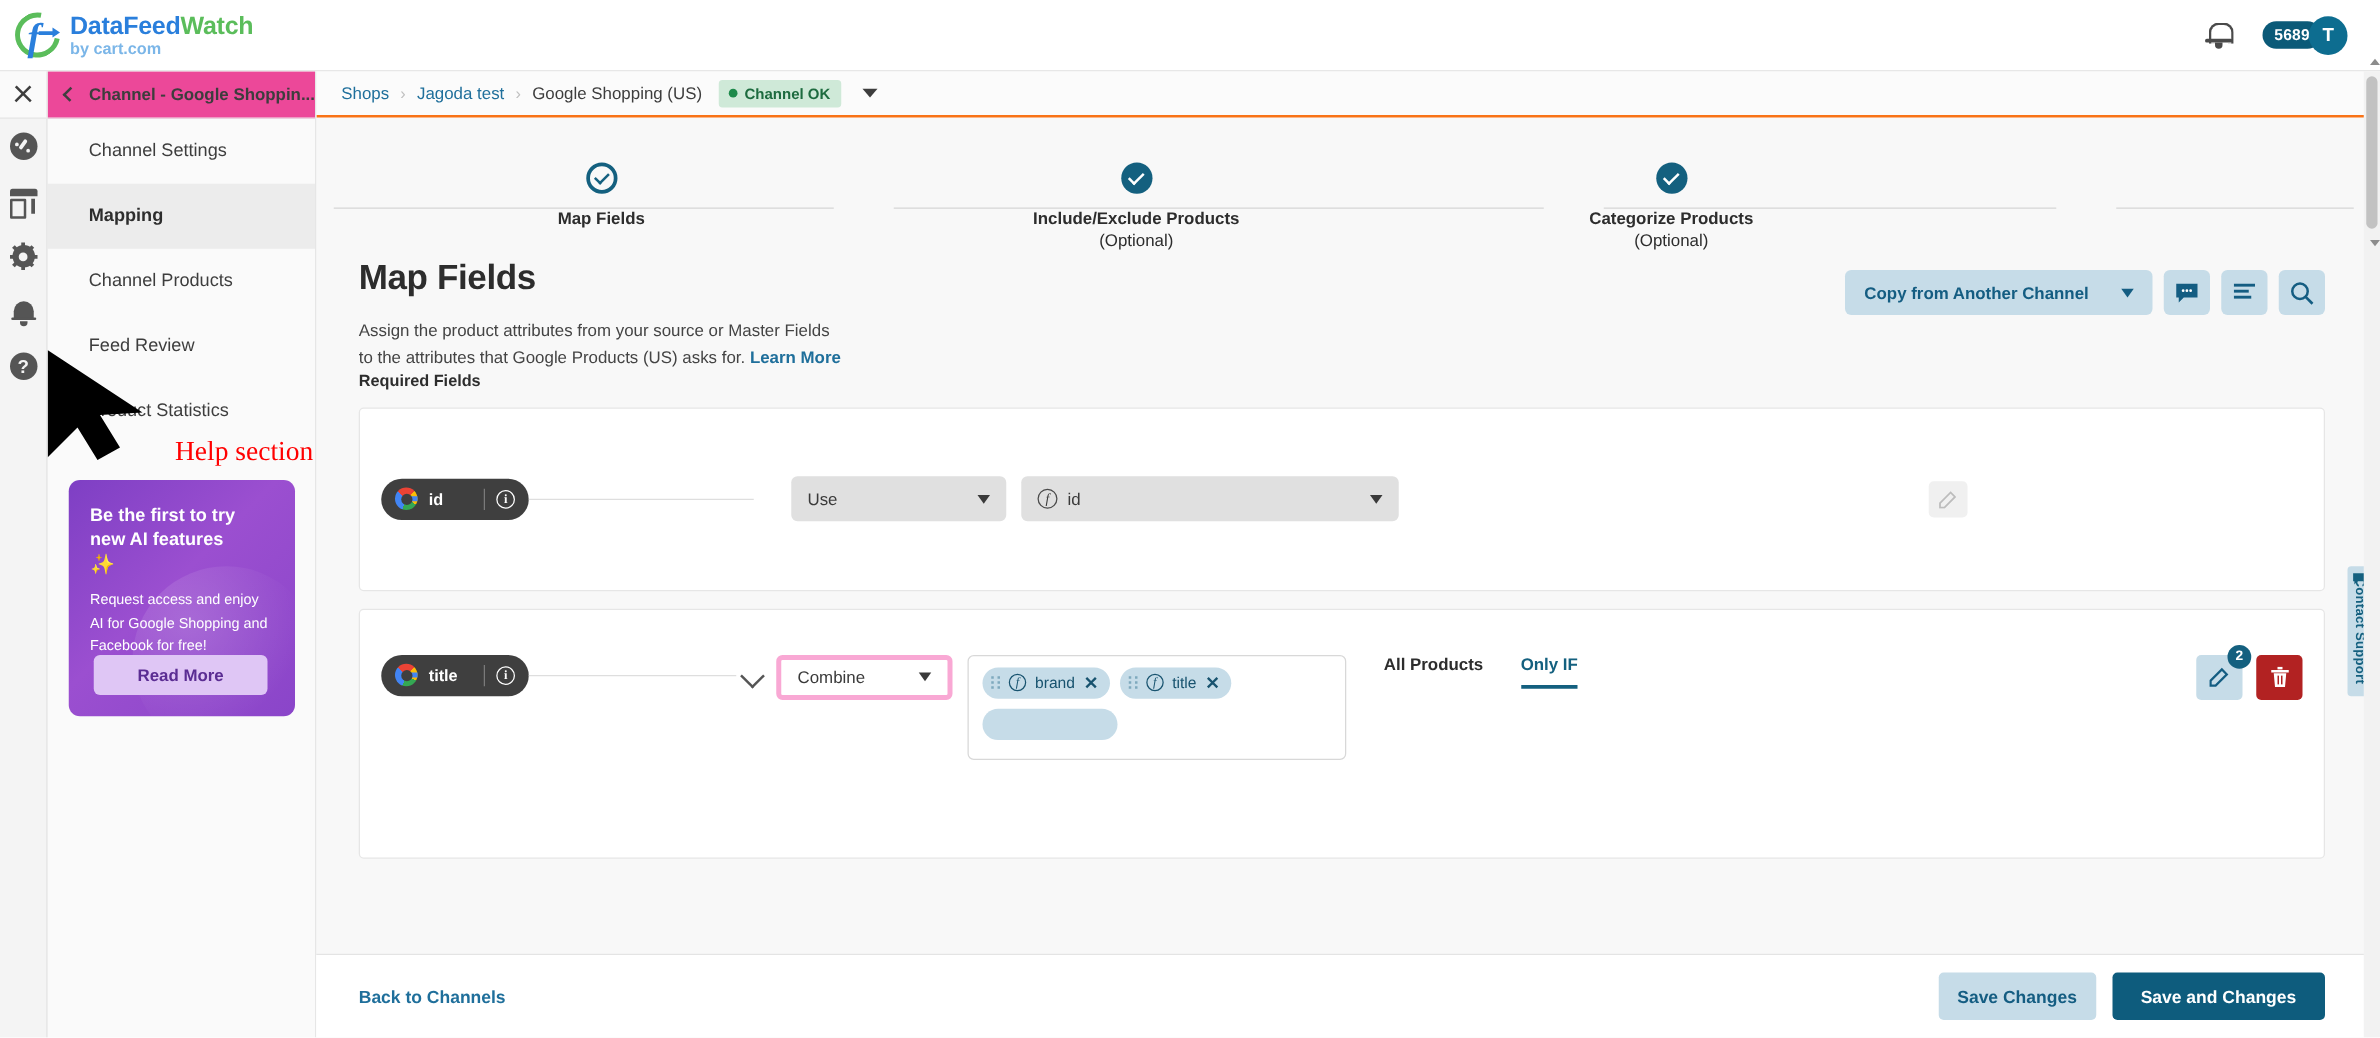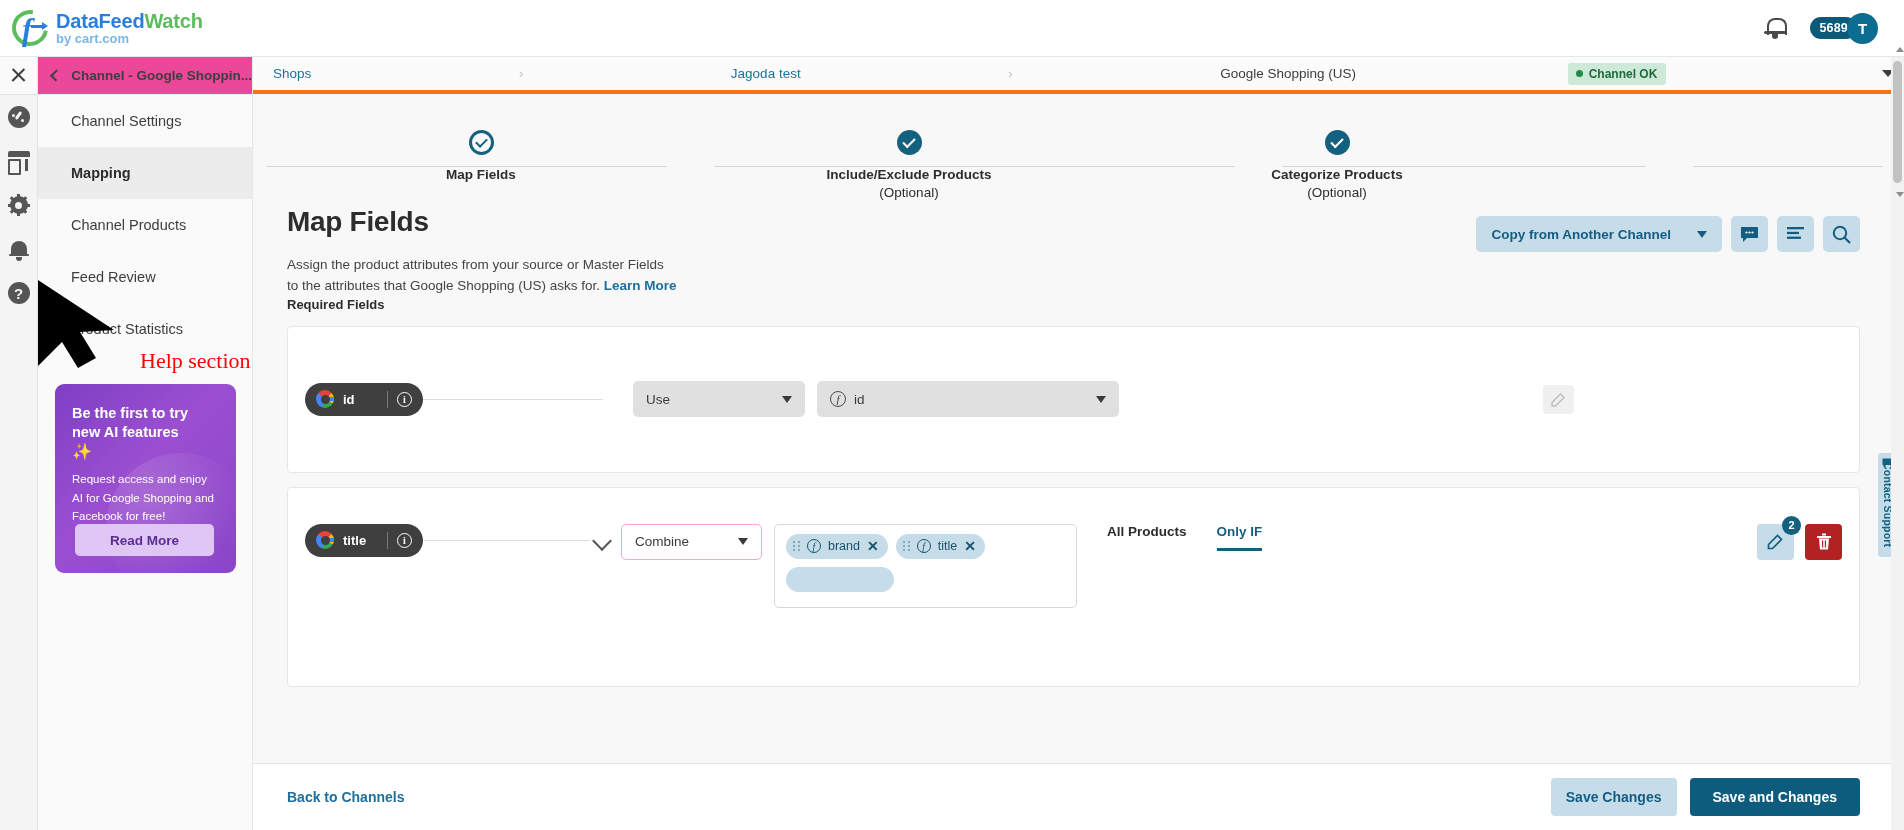--- a/index.html
+++ b/index.html
@@ -159,21 +159,21 @@
     z-index: 25; font-family: "Liberation Serif", serif;
   }
 
   
   .main {
     position: absolute; left: 253px; top: 57px; width: 1641px; height: 773px;
     background: #f8f8f8; overflow: hidden;
   }
   .crumbs {
     height: 37px; display: flex; align-items: center; gap: 9px; padding-left: 20px;
-    background: #fbfbfb; border-bottom: 4px solid #f97316; font-size: 13.5px; justify-content: space-between;
+    background: #fbfbfb; border-bottom: 2px solid #f97316; font-size: 13.5px;
   }
   .crumb-link { color: #1f6f9b; cursor: pointer; }
   .crumb-sep { color: #c0c0c0; font-size: 13px; }
   .crumb-cur { color: #3d3d3d; }
   .status-badge {
     background: #cfe9d8; color: #1d6b3f; font-size: 12px; font-weight: bold;
     border-radius: 3px; padding: 4px 9px 4px 8px; display: flex; align-items: center; gap: 6px;
     margin-left: 4px;
   }
   .dot-g { width: 7px; height: 7px; border-radius: 50%; background: #1e8a4b; }
@@ -255,21 +255,21 @@
     display:flex; align-items:center; justify-content:center;
     font-size: 10px; font-weight: bold; font-family: "Liberation Serif", serif;
   }
   .connector { height: 1px; background: #dedede; flex: none; }
 
   .sel {
     height: 36px; border-radius: 5px; display: flex; align-items: center;
     padding: 0 13px; font-size: 13.5px; color: #3a3a3a; cursor: pointer; flex:none;
   }
   .sel.grey { background: #e0e0e0; }
-  .sel.white { background: #fff; border: 1px solid #f9a8d4; }
+  .sel.white { background: #fff; border: 4px solid #f9a8d4; }
   .sel .cd { width:0;height:0;border-left:5.5px solid transparent;border-right:5.5px solid transparent;
              border-top:7px solid #3a3a3a; margin-left:auto; }
   .fx {
     width: 16px; height: 16px; border-radius: 50%; border: 1.3px solid #4a4a4a;
     display:flex; align-items:center; justify-content:center; font-size: 11px;
     font-family: "Liberation Serif", serif; font-style: italic; margin-right: 8px; flex:none;
   }
   .edit-dis {
     width: 31px; height: 29px; background: #f0f0f0; border-radius: 4px;
     display:flex; align-items:center; justify-content:center; border:none;
@@ -481,21 +481,21 @@
           </div>
         <div class="step-lbl">Categorize Products</div>
         <div class="step-sub">(Optional)</div>
       </div>
     </div>
 
     <div class="mf-head">
       <div class="mf-title">Map Fields</div>
       <div class="mf-desc">
         <span>Assign the product attributes from your source or Master Fields</span><br>
-        <span>to the attributes that Google Shopping (US) asks for.</span>
+        <span>to the attributes that Google Products (US) asks for.</span>
         <a>Learn More</a>
       </div>
       <div class="req-lbl">Required Fields</div>
 
       <div class="tools">
         <button class="copy-btn">
           <span>Copy from Another Channel</span>
           <i class="cd"></i>
         </button>
         <button class="ic-btn">

